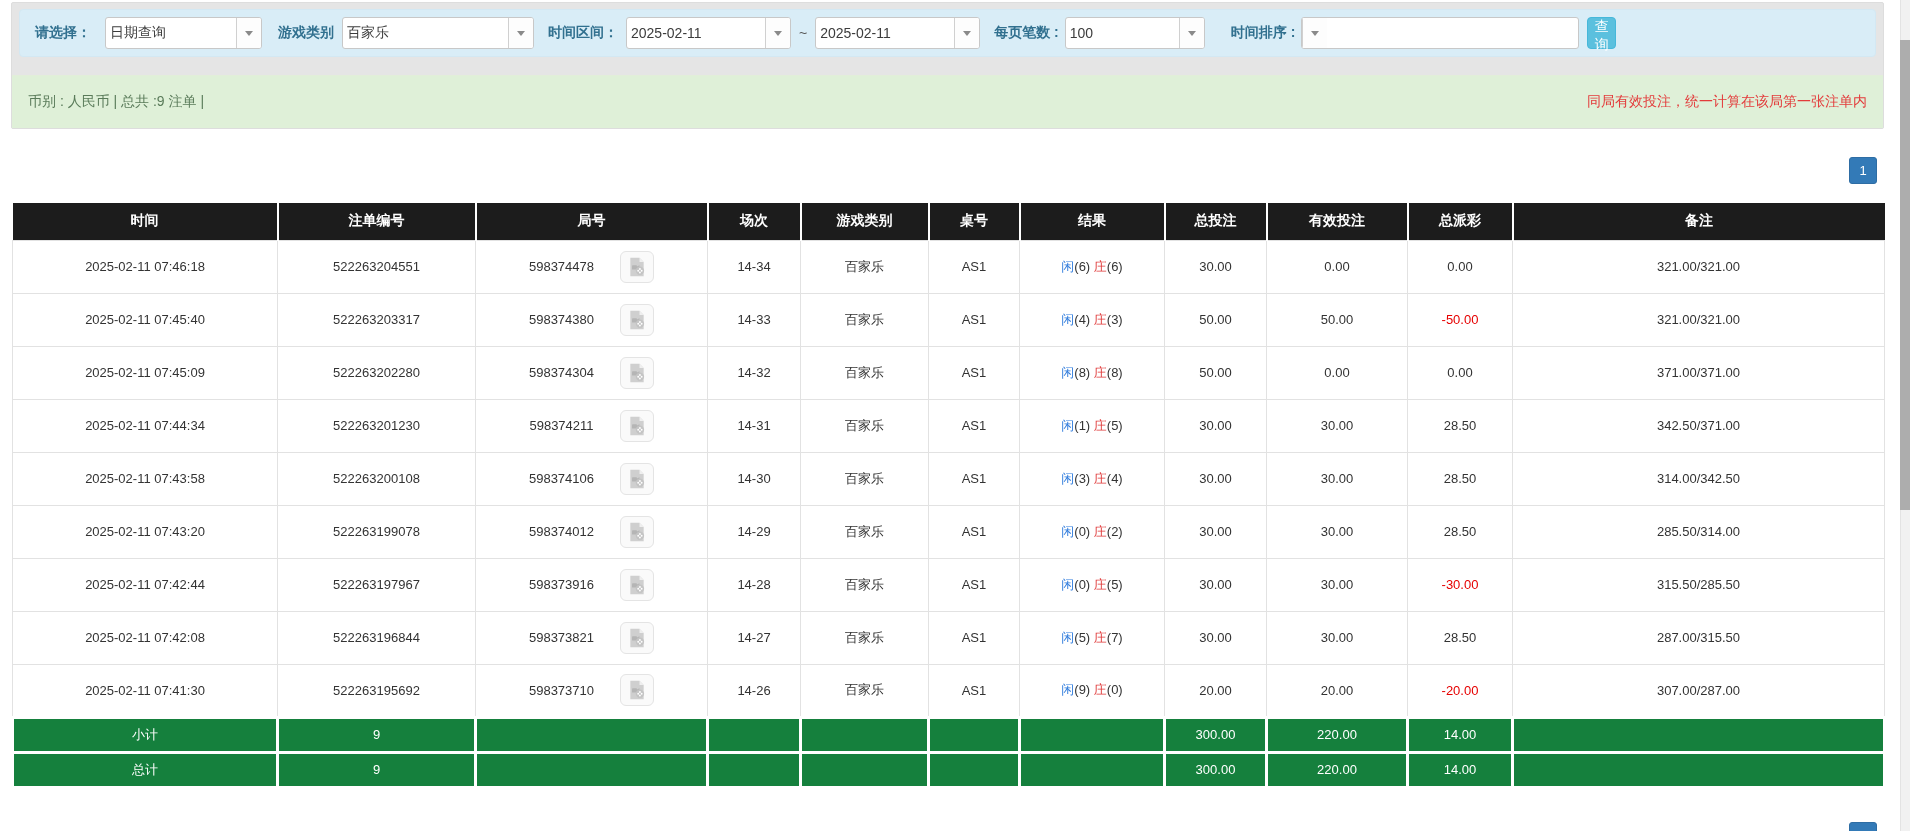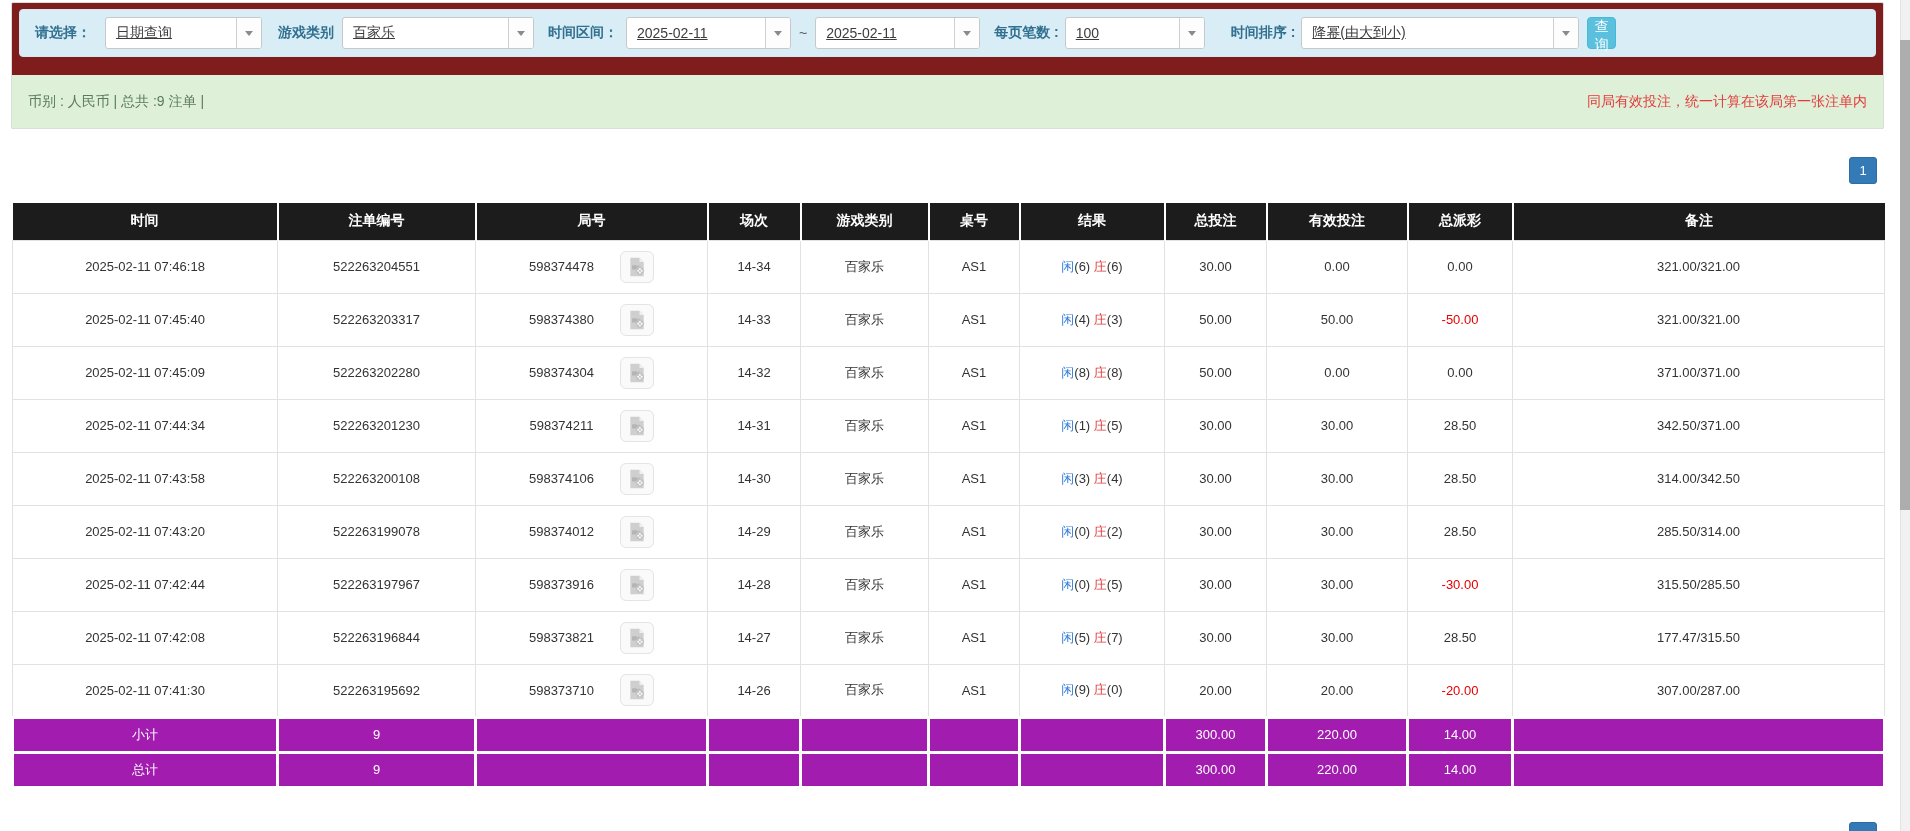--- a/index.html
+++ b/index.html
@@ -1,28 +1,28 @@
 <!DOCTYPE html>
 <html><head>
 <meta charset="utf-8">
 <style>
   * { box-sizing: border-box; margin: 0; padding: 0; }
   html,body { width:1910px; height:831px; background:#fff; overflow:hidden;
               font-family:"Liberation Sans", sans-serif; position:relative; }
 
   
   .panel { position:absolute; left:11px; top:2px; width:1873px;
-           border:1px solid #ddd; background:#7f1d1d; border-radius:2px; }
+           border:1px solid #ddd; background:#e5e5e5; border-radius:2px; }
   .filter-bar { margin:6px 7px; height:48px; background:#d9edf7; border:1px solid #d3e8f3;
                 border-radius:4px; display:flex; align-items:center; padding-left:15px; }
   .flabel { font-size:14px; font-weight:bold; color:#31708f; white-space:nowrap; }
   .combo { height:32px; background:#fff; border:1px solid #c8c8c8; border-radius:3px;
            display:flex; align-items:stretch; overflow:hidden; cursor:pointer; }
-  .combo .val { flex:1; display:flex; align-items:center; padding:0 10px;
-                font-size:14px; color:#3c3c3c; white-space:nowrap;text-decoration:underline; }
+  .combo .val { flex:1; display:flex; align-items:center; padding:0 4px;
+                font-size:14px; color:#3c3c3c; white-space:nowrap; }
   .combo .arrow { width:25px; border-left:1px solid #d0d0d0; display:flex;
                   align-items:center; justify-content:center; background:#fdfdfd; }
   .tri { width:0; height:0; border-left:4px solid transparent; border-right:4px solid transparent;
          border-top:5px solid #8a8a8a; }
   .tilde { font-size:14px; color:#555; margin-left:8px; }
   .search-btn { margin-left:8px; width:29px; height:32px; background:#5bc0de;
                 border:1px solid #46b8da; border-radius:4px; color:#fff; font-size:14px;
                 cursor:pointer; font-family:"Liberation Sans",sans-serif; }
   .green-bar { margin-top:18px; background:#dff0d8; height:53px; display:flex;
                align-items:center; justify-content:space-between; padding:0 16px;
@@ -38,21 +38,21 @@
   .page-btn.bottom { left:1849px; top:822px; }
 
   
   .grid-wrap { position:absolute; left:11px; top:203px; width:1874px; }
   table.grid { width:1873px; border-collapse:collapse; table-layout:fixed; }
   .grid th { background:#1c1c1c; color:#fff; font-size:14px; font-weight:bold;
              height:37px; border-left:2px solid #fff; text-align:center; }
   .grid th:first-child { border-left:none; }
   .grid td { font-size:13px; color:#333; text-align:center; }
   .grid tbody td { height:53px; border:1px solid #e2e2e2; background:#fff; }
-  .grid .sumrow td { background:#a21caf; color:#fff; height:35px; border:3px solid #fff; }
+  .grid .sumrow td { background:#15803d; color:#fff; height:35px; border:3px solid #fff; }
   .cell-blue { color:#2e7bdc; }
   .res-p { color:#2e7bdc; }
   .res-b { color:#e03c3c; }
   .res-n { color:#333; }
   td.neg { color:#e60000; }
   .round-cell { display:flex; align-items:center; justify-content:center; gap:26px; height:100%; }
   .video-btn { width:34px; height:32px; background:#fafafa; border:1px solid #e4e4e4;
                border-radius:6px; display:inline-flex; align-items:center; justify-content:center;
                cursor:pointer; }
 
@@ -101,21 +101,20 @@
     <span class="flabel" style="margin-left:14px;">每页笔数 :</span>
     <div class="combo" style="width:140px; margin-left:6px;">
       <span class="val">100</span>
       <span class="arrow">
           <span class="tri"></span>
         </span>
     </div>
 
     <span class="flabel" style="margin-left:26px;">时间排序 :</span>
     <div class="combo" style="width:278px; margin-left:6px;">
-      <span class="val">降幂(由大到小)</span>
       <span class="arrow">
           <span class="tri"></span>
         </span>
     </div>
 
     <button class="search-btn">查询</button>
   </div>
 
   <div class="green-bar">
     <span class="green-info">币别 : 人民币 | 总共 :9 注单 |</span>
@@ -419,21 +418,21 @@
           <td>14-27</td>
           <td>百家乐</td>
           <td>AS1</td>
           <td>
             <span class="res-p">闲</span><span class="res-n">(5)</span>
             <span class="res-b">庄</span><span class="res-n">(7)</span>
           </td>
           <td class="cell-blue">30.00</td>
           <td>30.00</td>
           <td>28.50</td>
-          <td>177.47/315.50</td>
+          <td>287.00/315.50</td>
         </tr>
 
         <tr>
           <td>2025-02-11 07:41:30</td>
           <td>522263195692</td>
           <td>
             <span class="round-cell">
               <span>598373710</span>
               <span class="video-btn">
                 <svg width="20" height="20" viewBox="0 0 24 24">

